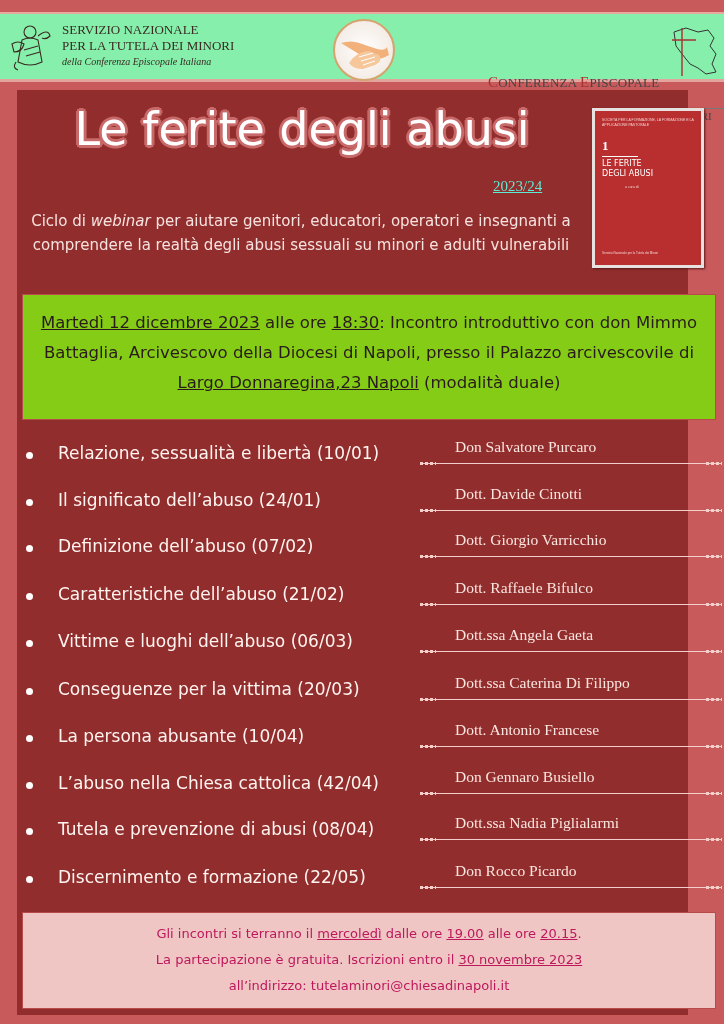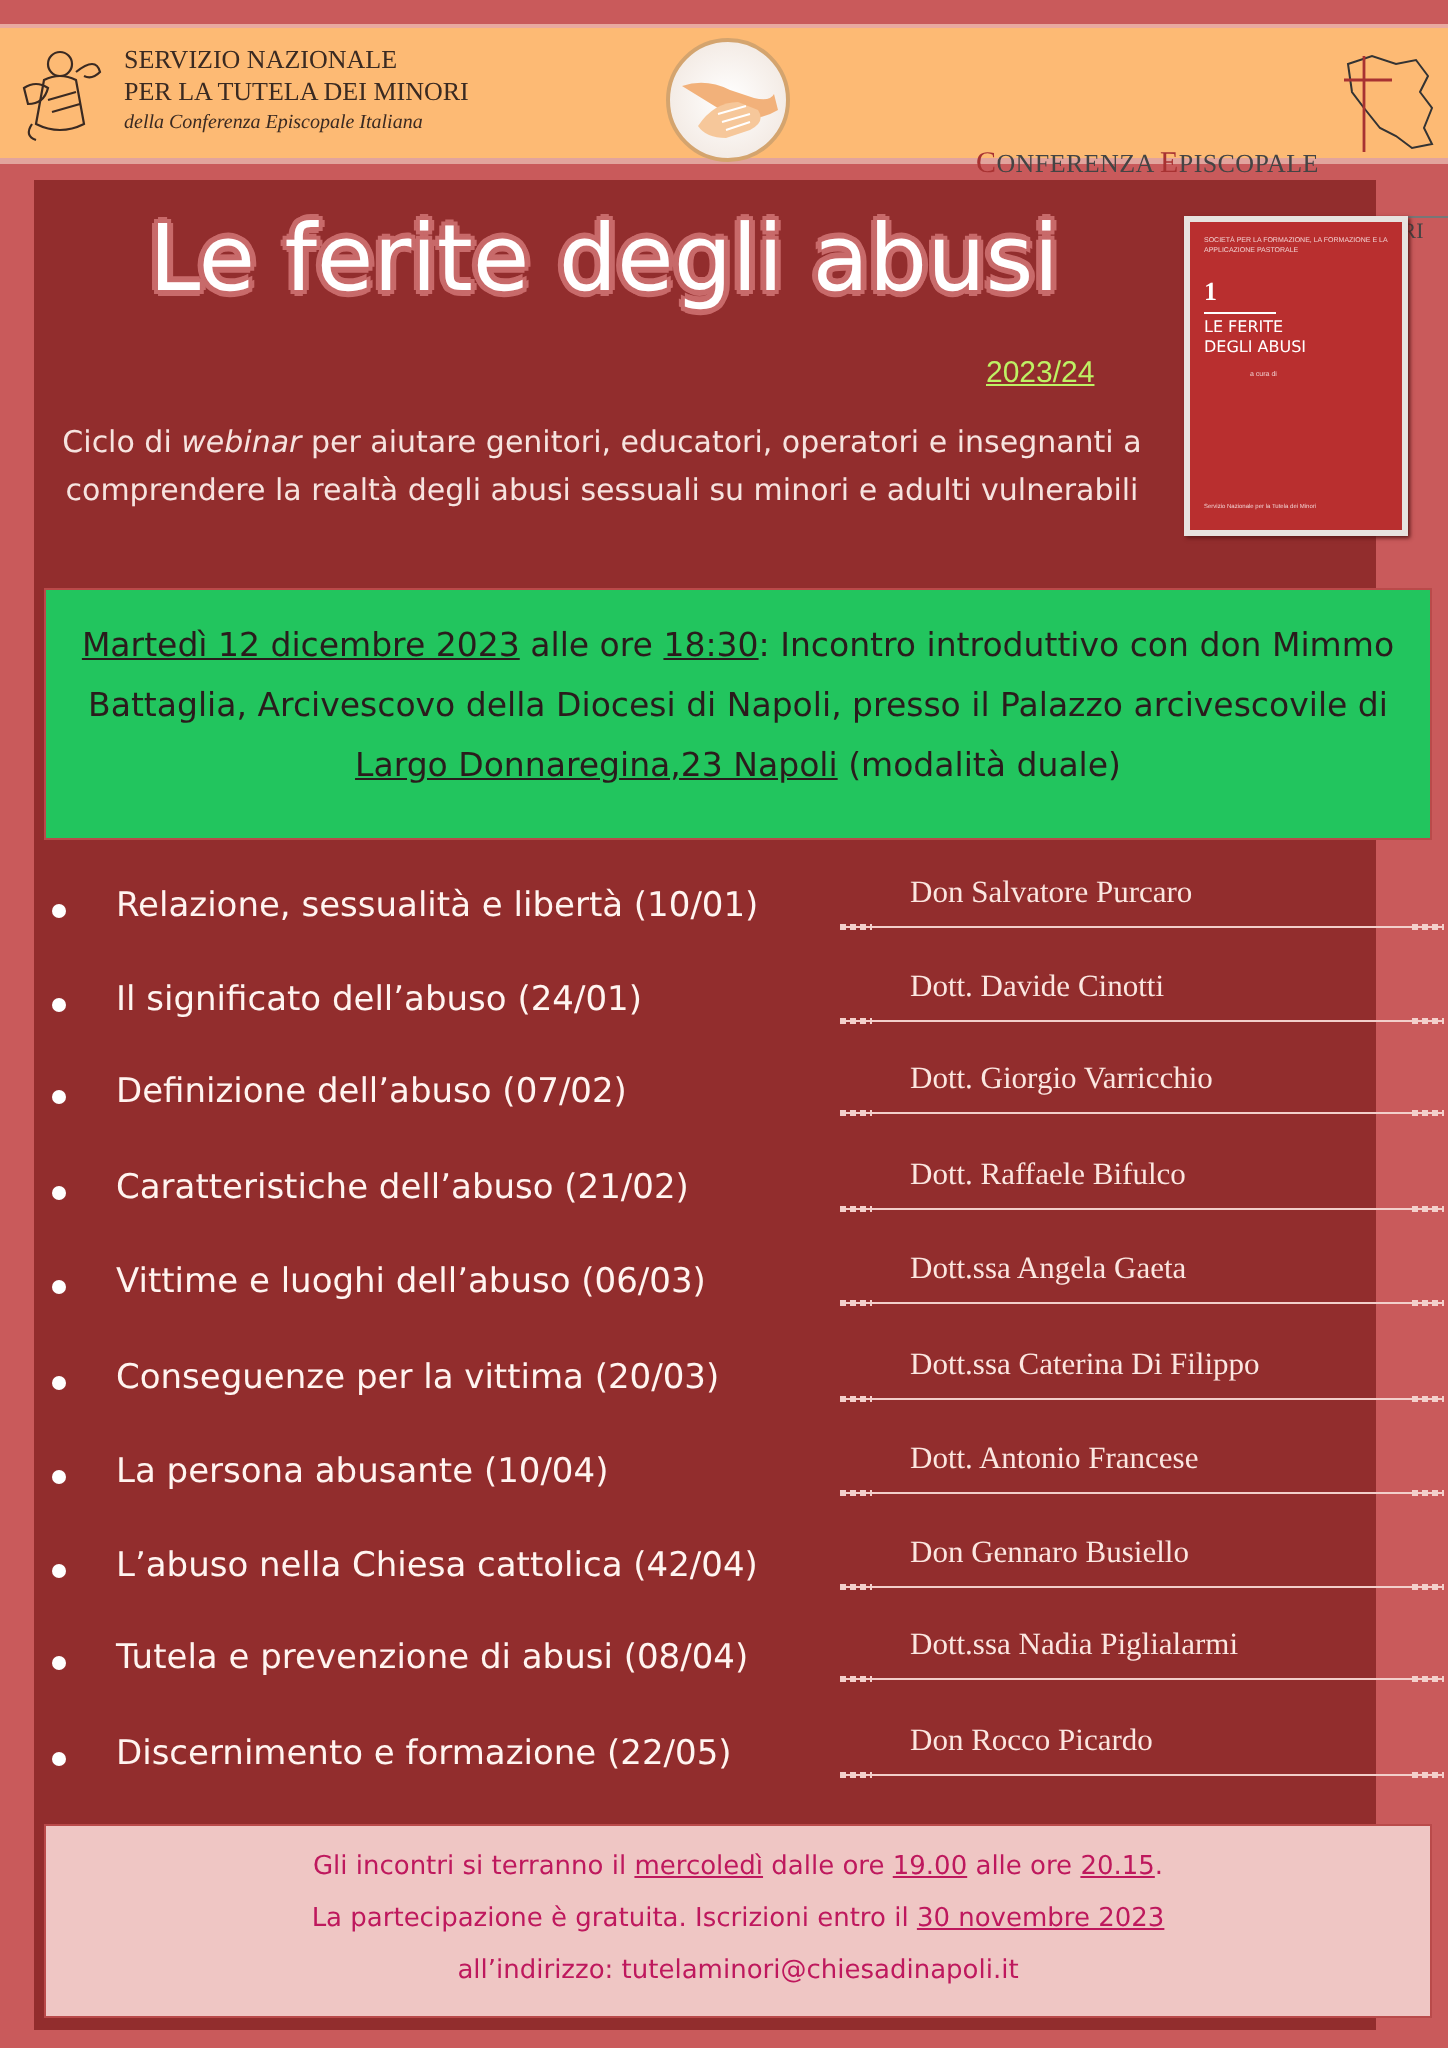--- a/index.html
+++ b/index.html
@@ -1,39 +1,39 @@
 <!DOCTYPE html>
 <html><head>
 <meta charset="utf-8">
 <style>
   html,body{margin:0;padding:0;}
   body{width:724px;height:1024px;background:#c95a5b;position:relative;overflow:hidden;font-family:"Liberation Sans",sans-serif;}
-  .header{position:absolute;left:0;top:12px;width:724px;height:70px;background:#fdba74;border-top:2px solid #e9a9a0;border-bottom:3px solid #e2a49d;box-sizing:border-box;padding-left:35px;}
+  .header{position:absolute;left:0;top:12px;width:724px;height:70px;background:#86efac;border-top:2px solid #e9a9a0;border-bottom:3px solid #e2a49d;box-sizing:border-box;padding-left:35px;}
   .cei-logo{position:absolute;left:8px;top:8px;width:44px;height:50px;}
   .cei-text{position:absolute;left:62px;top:8px;font-family:"Liberation Serif",serif;color:#3a2a22;font-size:13px;line-height:16px;}
   .cei-text .sub{font-size:10px;font-style:italic;}
   .hands{position:absolute;left:333px;top:5px;width:62px;height:62px;border-radius:50%;border:2px solid #d4a46e;background:radial-gradient(circle at 50% 50%,#fff 0,#f4ece6 70%);box-sizing:border-box;overflow:hidden;}
   .cec-text{position:absolute;left:488px;top:21px;font-family:"Liberation Serif",serif;color:#3b3b3b;}
   .cec-title{font-size:13px;letter-spacing:0.2px;color:#444;margin-top:39px;}
   .cec-title .cap{color:#a83232;font-size:15px;}
   .cec-sub{font-size:11px;border-top:1px solid #777;padding-top:1px;color:#444;}
   .campania{position:absolute;left:668px;top:10px;width:52px;height:54px;}
   .panel{position:absolute;left:17px;top:90px;width:671px;height:925px;background:#922d2d;}
   .title{position:absolute;left:0;top:12px;width:570px;text-align:center;font-family:"DejaVu Sans",sans-serif;font-size:46px;color:#fff;letter-spacing:0px;
     text-shadow:0 0 0 #d77,2px 2px 0 #c86a6a,-2px -2px 0 #c86a6a,2px -2px 0 #c86a6a,-2px 2px 0 #c86a6a,0 3px 0 #c86a6a,3px 0 0 #c86a6a,0 -3px 0 #c86a6a,-3px 0 0 #c86a6a;}
-  .year{position:absolute;left:476px;top:88px;font-family:Liberation Sans, sans-serif;font-size:15px;color:#bef264;text-decoration:underline;}
+  .year{position:absolute;left:476px;top:88px;font-family:Liberation Serif, serif;font-size:15px;color:#5eead4;text-decoration:underline;}
   .subtitle{position:absolute;left:8px;top:119px;width:552px;text-align:center;font-family:"DejaVu Sans",sans-serif;font-size:15px;line-height:24px;color:#f6e3df;}
   .book{position:absolute;left:575px;top:18px;width:112px;height:160px;background:#b92f2f;border:3px solid #e7e2df;box-sizing:border-box;box-shadow:1px 1px 2px #5a1818;}
   .book .hdr{position:absolute;left:7px;top:7px;font-size:3.5px;color:#f1cfcf;line-height:5px;}
   .book .num{position:absolute;left:7px;top:27px;font-family:"Liberation Serif",serif;font-size:13px;color:#fff;font-weight:bold;}
   .book .bar{position:absolute;left:7px;top:45px;width:36px;height:1px;background:#fff;}
   .book .bt{position:absolute;left:7px;top:48px;font-family:"DejaVu Sans",sans-serif;font-size:8px;color:#fff;line-height:10px;}
   .book .auth{position:absolute;left:30px;top:74px;font-size:3.5px;color:#f1cfcf;line-height:5px;}
   .book .pub{position:absolute;left:7px;top:140px;font-size:3px;color:#f1cfcf;}
-  .intro{position:absolute;left:5px;top:204px;width:694px;height:126px;background:#22c55e;box-sizing:border-box;border:1px solid #b94a4a;}
+  .intro{position:absolute;left:5px;top:204px;width:694px;height:126px;background:#84cc16;box-sizing:border-box;border:1px solid #b94a4a;}
   .intro p{margin:0;padding:13px 10px 0;text-align:center;font-family:"DejaVu Sans",sans-serif;font-size:16.5px;line-height:30px;color:#2a1c1c;}
   .u{text-decoration:underline;}
   .list{position:absolute;left:0;top:348px;width:710px;}
   .row{position:absolute;left:0;width:710px;height:40px;}
   .bullet{position:absolute;left:9px;top:14px;width:7px;height:7px;border-radius:50%;background:#fff;}
   .topic{position:absolute;left:27px;top:5px;font-family:"DejaVu Sans",sans-serif;font-size:17px;color:#fff4f0;white-space:nowrap;margin-left:14px;}
   .speaker{position:absolute;left:438px;top:0;font-family:"Liberation Serif",serif;font-size:15.5px;color:#fbe6e0;white-space:nowrap;}
   .line{position:absolute;left:403px;top:25px;width:302px;height:1px;background:#f3cfcb;}
   .line:before,.line:after{content:"";position:absolute;top:-1px;width:16px;height:3px;background:repeating-linear-gradient(90deg,#f3cfcb 0 3px,transparent 3px 5px);}
   .line:before{left:0;} .line:after{right:0;}

